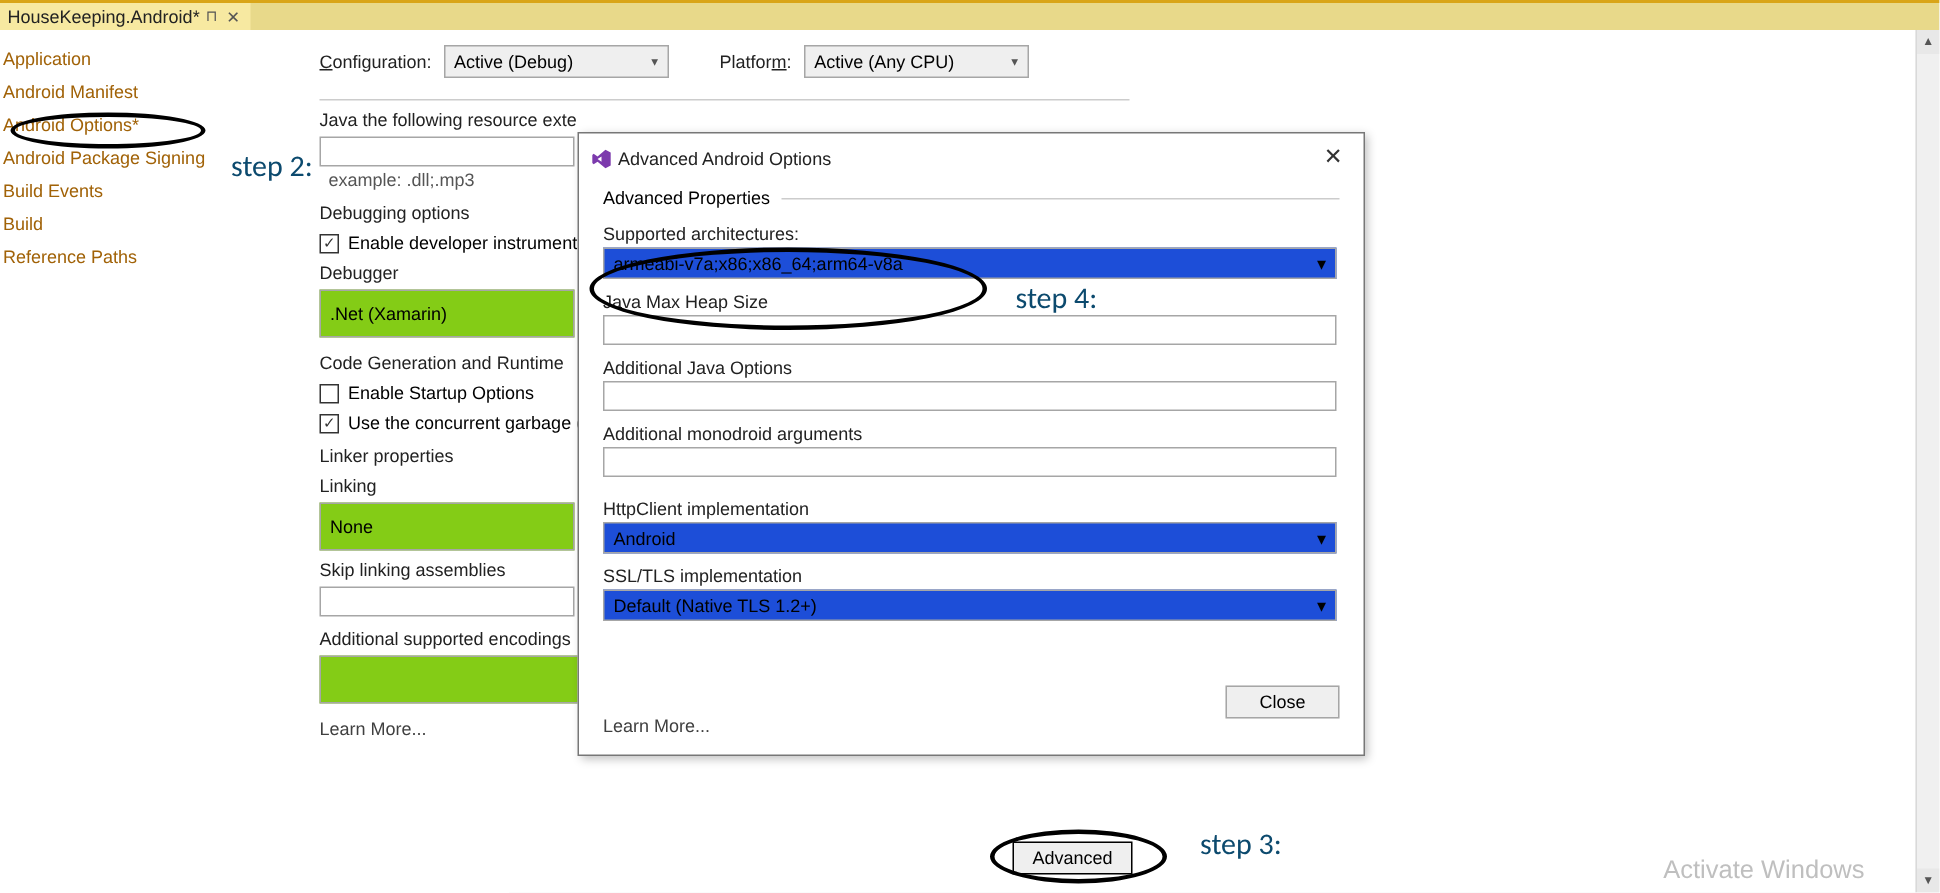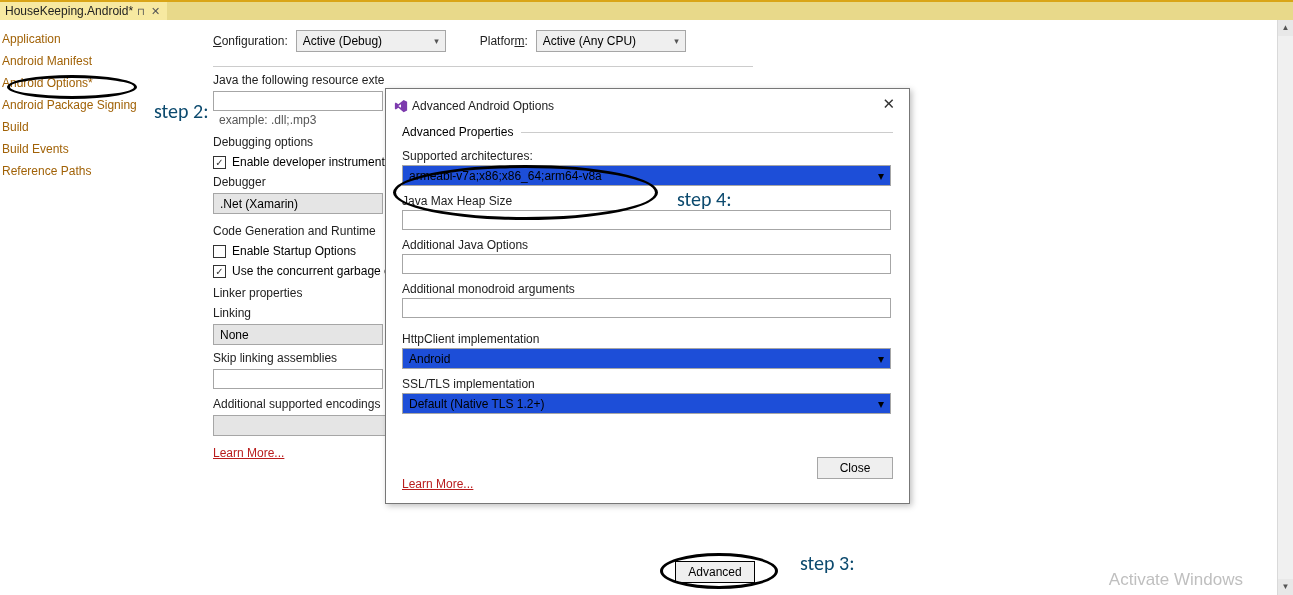--- a/index.html
+++ b/index.html
@@ -25,22 +25,22 @@
   .u { text-decoration: underline; }
   .drop { display: inline-flex; align-items: center; justify-content: space-between; border: 1px solid #a6a6a6; background: #efefef; height: 22px; padding: 0 6px; font-size: 12px; cursor: pointer; }
   .drop .chev { font-size: 9px; color: #555; margin-left: 6px; }
   .hr { border: none; border-top: 1px solid #ccc; margin: 0 0 6px 0; width: 540px; }
   .section-lbl { color: #222; margin: 6px 0 4px 0; }
   .txt-line { width: 535px; border: 1px solid #a6a6a6; height: 20px; padding: 0 4px; background: #fff; font-size: 12px; }
   .hint { color: #555; margin: 2px 0 8px 6px; }
   .check-row { display: flex; align-items: center; gap: 6px; margin: 6px 0; }
   .check { width: 13px; height: 13px; border: 1px solid #333; background: #fff; display: inline-flex; align-items: center; justify-content: center; font-size: 10px; }
   .check.on::after { content: "✓"; color: #333; }
-  .field-drop { width: 535px; border: 1px solid #a6a6a6; background: #e5e5e5; height: 21px; display:flex; align-items:center; justify-content:space-between; padding:4px 6px; }
-  .link { color: #b91c1c; text-decoration: underline; cursor: pointer; margin-top: 33px; }
+  .field-drop { width: 535px; border: 1px solid #a6a6a6; background: #84cc16; height: 32px; display:flex; align-items:center; justify-content:space-between; padding:4px 6px; }
+  .link { color: #404040; cursor: pointer; margin-top: 33px; }
   .adv-btn { position: absolute; bottom: 12px; left: 480px; width: 80px; height: 22px; background: #efefef; border: 1px solid #000000; cursor: pointer; }
 
   
   .dialog { position: absolute; left: 385px; top: 88px; width: 525px; background: #fff; border: 1px solid #777; box-shadow: 2px 2px 6px rgba(0,0,0,0.25); }
   .dlg-title { display: flex; align-items: flex-end; padding: 6px 8px; gap:4px; }
   .vs-icon { width:14px; height:14px; display:inline-block; }
   .dlg-title .name { flex: 1; font-size: 12px; color: #222; }
   .dlg-close-x { font-size: 15px; color: #333; padding: 0 6px; cursor: pointer; }
   .dlg-body { padding: 6px 16px 12px 16px; }
   .dlg-sec-row { display:flex; align-items:center; gap:8px; margin-bottom:10px; }
@@ -73,22 +73,22 @@
   </div>
 </div>
 
 <div class="page">
 
   <div class="sidebar">
     <div class="side-item"><span>Application</span></div>
     <div class="side-item"><span>Android Manifest</span></div>
     <div class="side-item sel"><span>Android Options*</span></div>
     <div class="side-item"><span>Android Package Signing</span></div>
+    <div class="side-item"><span>Build Events</span></div>
     <div class="side-item"><span>Build</span></div>
-    <div class="side-item"><span>Build Events</span></div>
     <div class="side-item"><span>Reference Paths</span></div>
   </div>
 
   <div class="main">
     <div class="cfgrow">
       <span class="lbl"><span class="u">C</span>onfiguration:</span>
       <span class="drop" style="width:150px">
         <span>Active (Debug)</span>
         <span class="chev">▾</span>
       </span>

